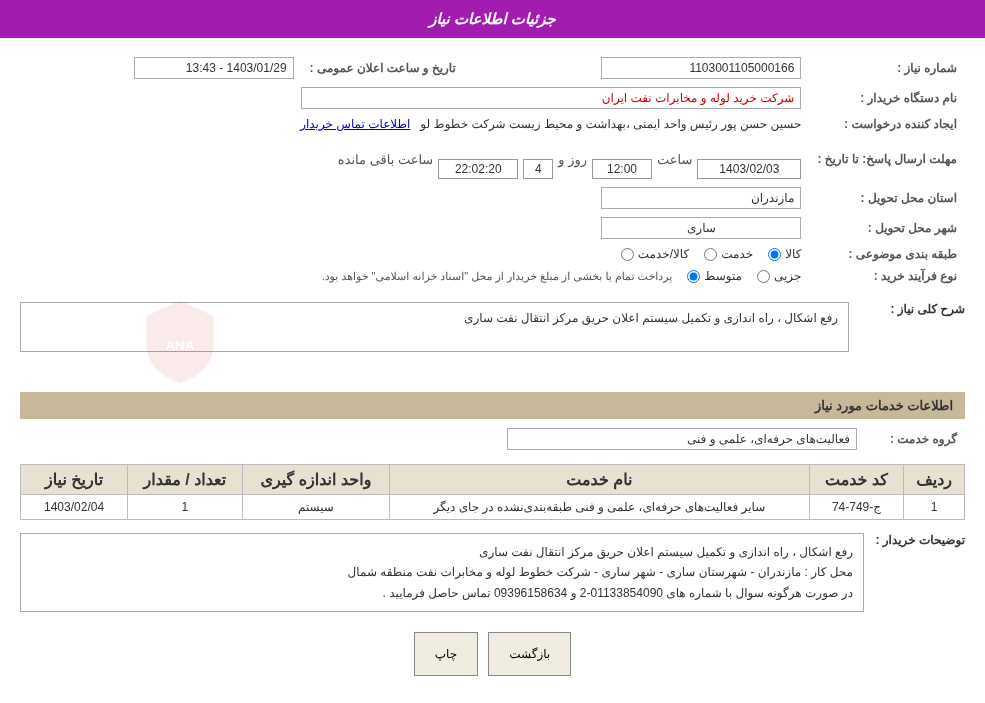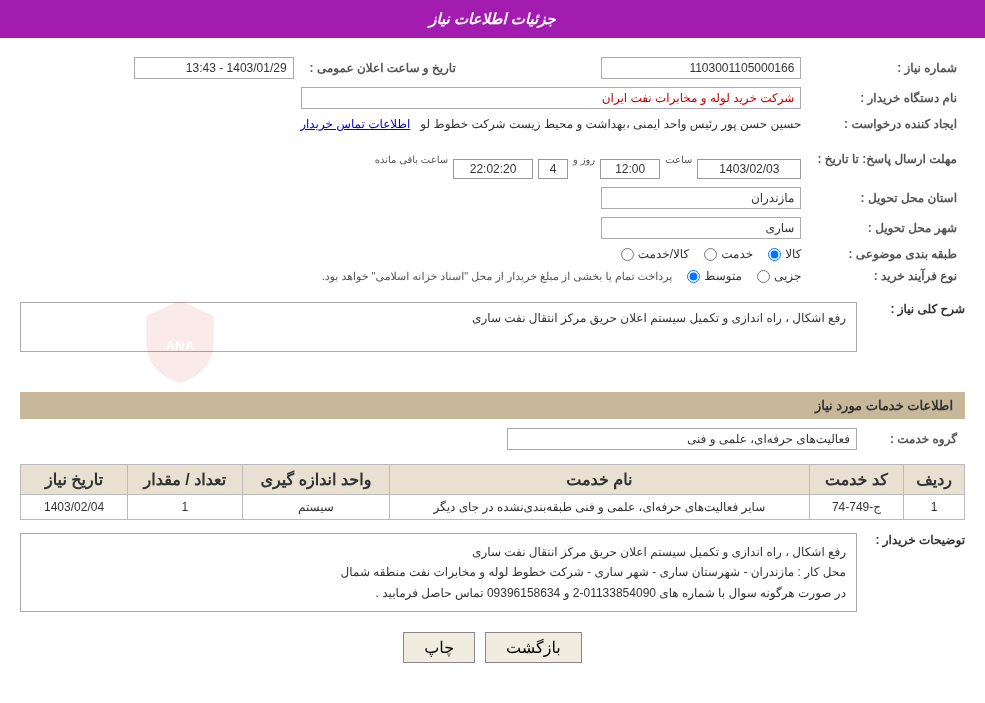--- a/index.html
+++ b/index.html
@@ -116,25 +116,25 @@
       min-height: 40px;
       margin: 5px 0;
     }
     .button-row {
       display: flex;
       justify-content: center;
       gap: 10px;
       margin: 15px 0;
     }
     .btn {
-      padding: 5px 20px;
+      padding: 14px 20px;
       border: 1px solid #888;
       background: #f0ece0;
       cursor: pointer;
-      font-size: 16px;
+      font-size: 12px;
       font-family: Tahoma, Arial, sans-serif;
     }
     .watermark-area {
       position: relative;
       min-height: 80px;
     }
     .shield-icon {
       width: 80px;
       height: 90px;
       position: absolute;
@@ -142,21 +142,21 @@
       top: 50%;
       transform: translateY(-50%);
       opacity: 0.08;
     }
     .date-time-row {
       display: flex;
       align-items: center;
       gap: 5px;
       direction: rtl;
     }
-    .small-label { font-size: 10px; color: #555; }
+    .small-label { font-size: 13px; color: #555; }
     .bordered-input {
       border: 1px solid #999;
       padding: 2px 5px;
       background: #fff;
       text-align: center;
       margin-top: 20px;
     }
   </style>
 </head>
 <body>
@@ -217,21 +217,21 @@
       <tr>
         <td class="label-cell">استان محل تحویل :</td>
         <td colspan="3">
           <div class="input-box" style="min-width:200px;">مازندران</div>
         </td>
       </tr>
 
       <tr>
         <td class="label-cell">شهر محل تحویل :</td>
         <td colspan="3">
-          <div class="input-box" style="min-width:200px;">ساری</div>
+          <div class="input-box" style="min-width:200px;text-align:center;">ساری</div>
         </td>
       </tr>
 
       <tr>
         <td class="label-cell">طبقه بندی موضوعی :</td>
         <td colspan="3">
           <div class="radio-row">
             <div class="radio-item">
               <label>کالا</label>
               <input type="radio" name="category" value="kala" checked="" style="">
@@ -260,21 +260,21 @@
               <label>متوسط</label>
               <input type="radio" name="purchase_type" value="motavasset" checked="" style="">
             </div>
             <span style="color:#555; font-size:11px;">پرداخت تمام یا بخشی از مبلغ خریدار از محل "اسناد خزانه اسلامی" خواهد بود.</span>
           </div>
         </td>
       </tr>
     </tbody>
       </table>
 
-    <div style="display:flex; align-items:flex-start; gap:8px; direction:rtl; margin-bottom:8px;">
+    <div style="display:flex; align-items:flex-start; gap:16px; direction:rtl; margin-bottom:8px;">
       <div style="font-weight:bold; white-space:nowrap; padding-top:5px; min-width:100px;">شرح کلی نیاز :</div>
       <div style="flex:1; position:relative;">
         <div class="watermark-area">
 
           <svg class="shield-icon" viewBox="0 0 100 120">
             <path d="M50 5 L95 25 L95 60 Q95 100 50 115 Q5 100 5 60 L5 25 Z" fill="#cc0000"></path>
             <text x="50" y="70" text-anchor="middle" font-size="18" fill="white" font-weight="bold">ANA</text>
           </svg>
           <div class="need-desc-box" style="min-height:50px;">رفع اشکال ، راه اندازی و تکمیل سیستم اعلان حریق مرکز انتقال نفت ساری</div>
         </div>
@@ -311,21 +311,21 @@
       <td>1</td>
       <td>ج-749-74</td>
       <td>سایر فعالیت‌های حرفه‌ای، علمی و فنی طبقه‌بندی‌نشده در جای دیگر</td>
       <td>سیستم</td>
       <td>1</td>
       <td>1403/02/04</td>
     </tr>
         </tbody>
     </table>
 
-    <div style="display:flex; align-items:flex-start; gap:8px; direction:rtl; margin: 3px 0;">
+    <div style="display:flex; align-items:flex-start; gap:1px; direction:rtl; margin: 3px 0;">
       <div style="font-weight:bold; white-space:nowrap; padding-top:5px; min-width:100px;">توضیحات خریدار :</div>
       <div style="flex:1;">
         <div class="description-box" id="buyer-desc-content">رفع اشکال ، راه اندازی و تکمیل سیستم اعلان حریق مرکز انتقال نفت ساری<br>محل کار : مازندران - شهرستان ساری - شهر ساری - شرکت خطوط لوله و مخابرات نفت منطقه شمال<br>در صورت هرگونه سوال با شماره های 01133854090-2  و  09396158634  تماس حاصل فرمایید .</div>
       </div>
     </div>
 
     <div class="button-row">
       <button class="btn">بازگشت</button>
       <button class="btn">چاپ</button>
     </div>

